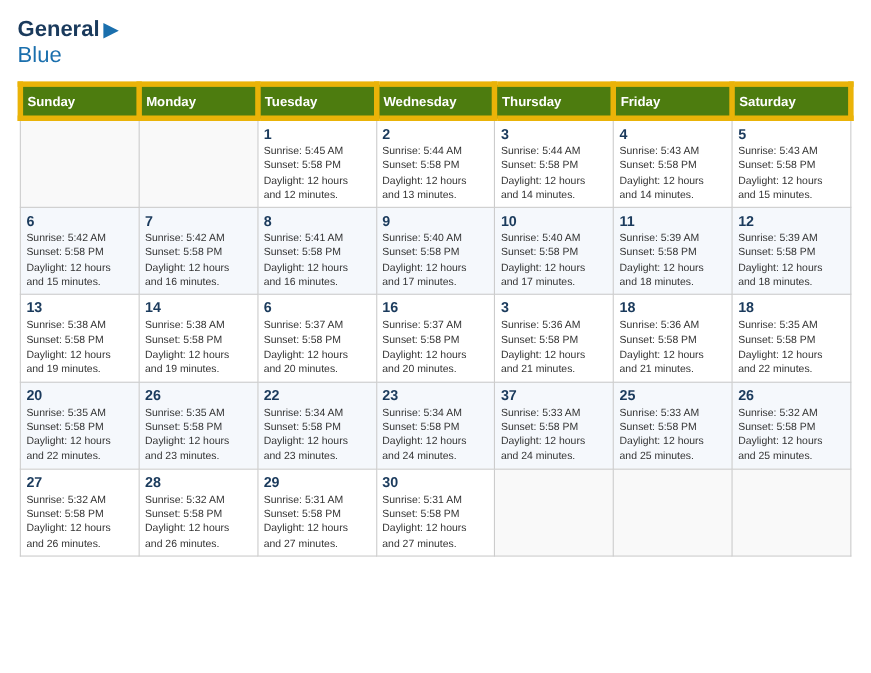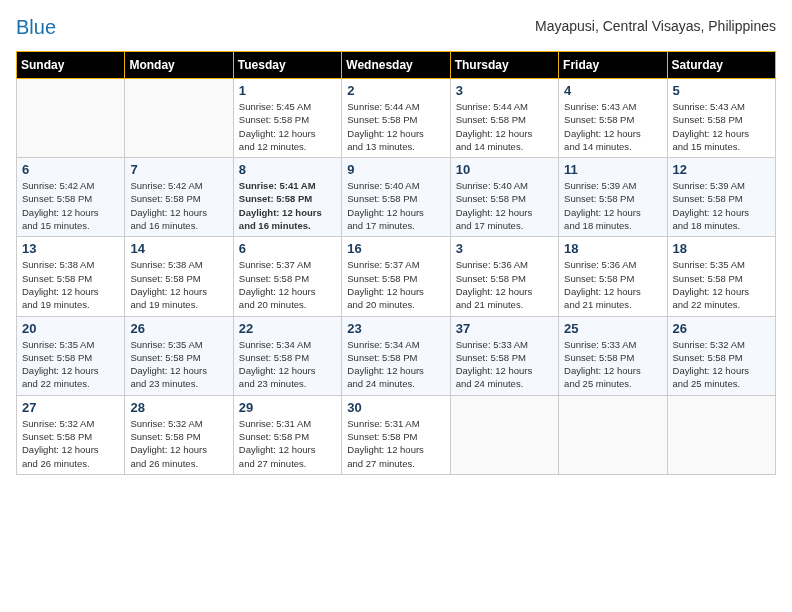--- a/index.html
+++ b/index.html
@@ -34,27 +34,27 @@
       font-size: 14px;
       color: #333;
       margin-top: 2px;
     }
     table {
       width: 100%;
       border-collapse: collapse;
       font-size: 10.5px;
     }
     thead tr th {
-      background-color: #000000;
+      background-color: #4d7c0f;
       color: #fff;
       padding: 6px 4px;
       text-align: left;
       font-size: 12px;
       font-weight: bold;
-      border: 1px solid #eab308;
+      border: 5px solid #eab308;
     }
     tbody tr td {
       border: 1px solid #ccc;
       vertical-align: top;
       padding: 4px 5px;
       min-height: 70px;
       width: calc(100% / 7);
       background: #fff;
     }
     tbody tr:nth-child(even) td {
@@ -89,24 +89,29 @@
       color: #1a6fad;
       font-size: 20px;
       font-weight: normal;
     }
   </style>
 </head>
 <body>
 
 <div class="header-area">
   <div class="logo">
+    <div class="logo-wrapper">
+      <span class="logo-general">General</span>
+      <svg width="18" height="18" viewBox="0 0 18 18" style="margin: 0 0 0 2px; vertical-align:middle;">
+        <polygon points="2,2 16,9 2,16" fill="#1a6fad"></polygon>
+      </svg>
+    </div>
     <span class="logo-blue-text">Blue</span>
   </div>
   <div class="title-area">
-    <div class="location-title">Mayapusi, Central Visayas, Philippines</div>
   </div>
 </div>
 
 <table>
   <thead>
     <tr>
       <th>Sunday</th>
       <th>Monday</th>
       <th>Tuesday</th>
       <th>Wednesday</th>
@@ -165,21 +170,21 @@
         </td>
         <td>
           <span class="day-number">7</span>
           <div class="day-info" style="white-space: pre-line;">Sunrise: 5:42 AM
 Sunset: 5:58 PM
 Daylight: 12 hours
 and 16 minutes.</div>
         </td>
         <td>
           <span class="day-number">8</span>
-          <div class="day-info" style="white-space: pre-line; font-weight: bold;">Sunrise: 5:41 AM
+          <div class="day-info" style="white-space: pre-line;">Sunrise: 5:41 AM
 Sunset: 5:58 PM
 Daylight: 12 hours
 and 16 minutes.</div>
         </td>
         <td>
           <span class="day-number">9</span>
           <div class="day-info" style="white-space: pre-line;">Sunrise: 5:40 AM
 Sunset: 5:58 PM
 Daylight: 12 hours
 and 17 minutes.</div>

